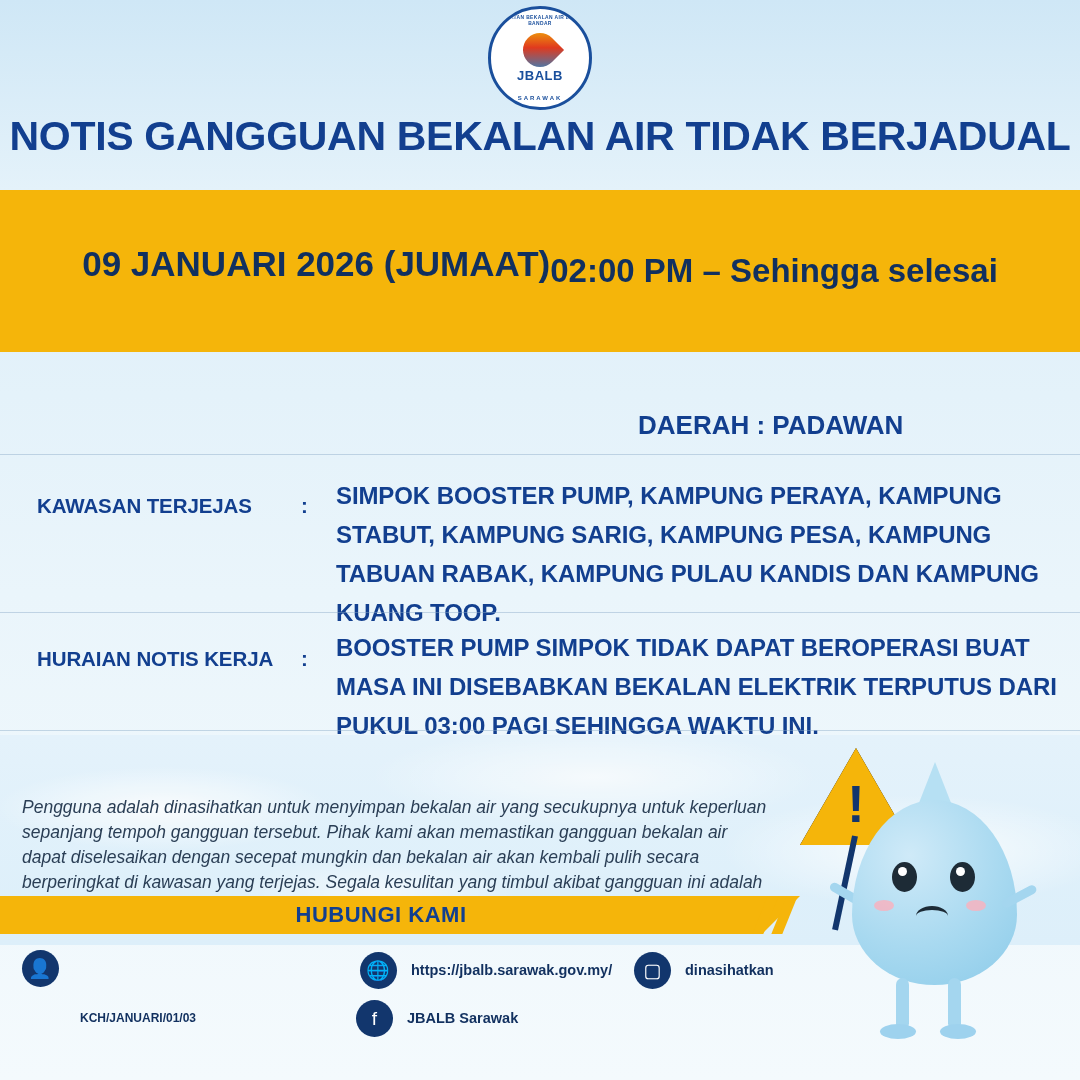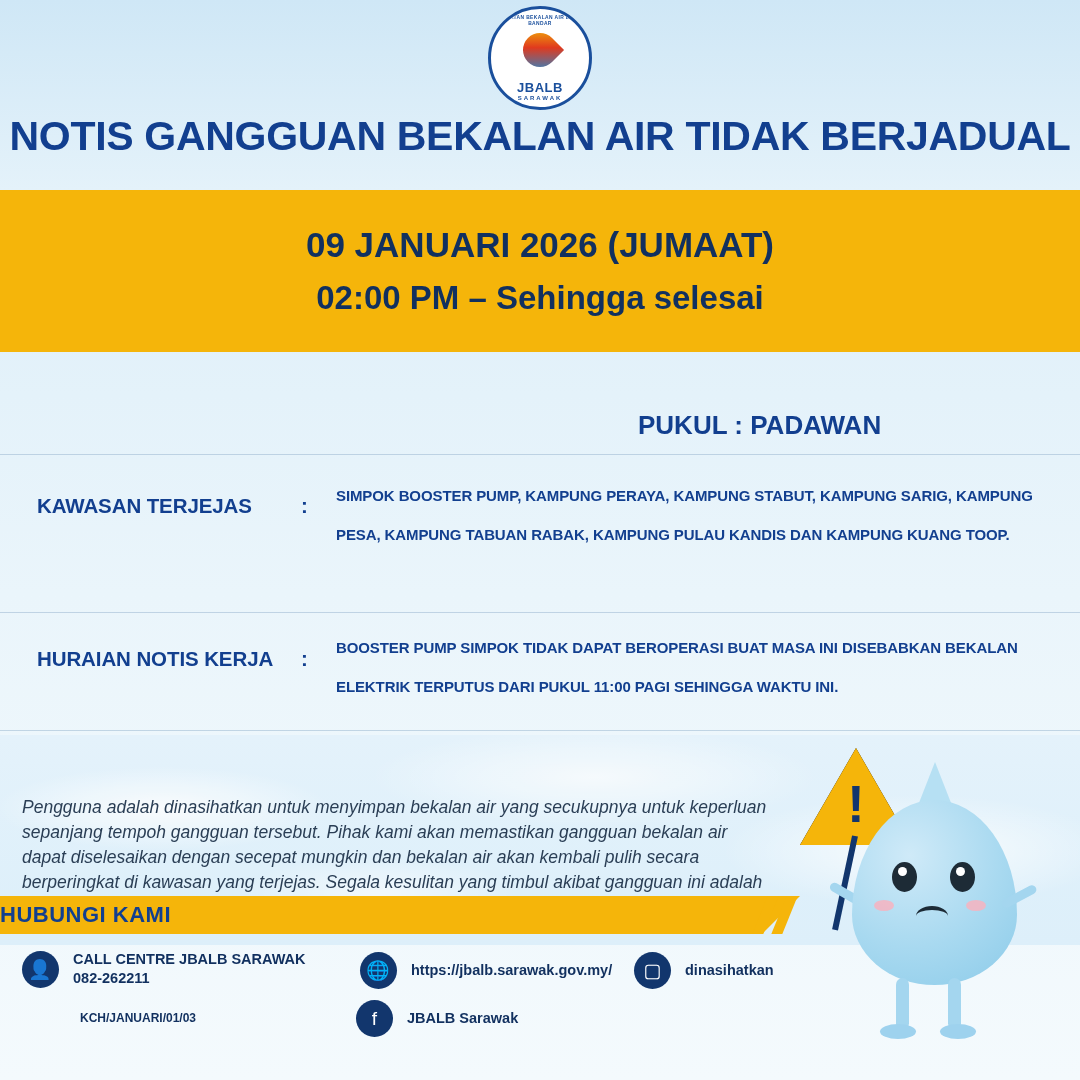--- a/index.html
+++ b/index.html
@@ -70,21 +70,21 @@
     top: 24px;
     left: 50%;
     transform: translateX(-50%) rotate(45deg);
     width: 34px;
     height: 34px;
     background: linear-gradient(135deg, #f2b705 0%, #e03a1e 45%, #1f8ad1 100%);
     border-radius: 50% 0 50% 50%;
   }
   .logo-name {
     position: absolute;
-    bottom: 12px;
+    bottom: 24px;
     left: 0; right: 0;
     text-align: center;
     font-size: 13px;
     font-weight: bold;
     color: #1a4f9c;
     letter-spacing: 0.5px;
   }
 
   
   .title {
@@ -99,21 +99,21 @@
   }
 
   
   .date-band {
     position: absolute;
     top: 190px;
     left: 0; right: 0;
     height: 162px;
     background: #f5b50a;
     display: flex;
-    flex-direction: column;
+    flex-direction: row;
     align-items: center;
     justify-content: center;
   }
   .date-line1 {
     font-size: 35px;
     font-weight: bold;
     color: #11305f;
     margin-bottom: 14px;
   }
   .date-line2 {
@@ -163,21 +163,21 @@
     position: absolute;
     left: 301px;
     font-size: 20.5px;
     font-weight: bold;
     color: #123f8f;
   }
   .info-value {
     position: absolute;
     left: 336px;
     width: 724px;
-    font-size: 15px;
+    font-size: 24px;
     font-weight: bold;
     color: #123f8f;
     line-height: 39px;
     letter-spacing: -0.1px;
   }
   .row-divider {
     position: absolute;
     left: 0; right: 0;
     height: 1px;
     background: rgba(140,170,200,0.45);
@@ -213,21 +213,21 @@
   
   .contact-band {
     position: absolute;
     left: 0;
     top: 896px;
     width: 762px;
     height: 38px;
     background: #f5b50a;
     display: flex;
     align-items: center;
-    justify-content: flex-start;
+    justify-content: center;
   }
   .contact-band::after {
     content: "";
     position: absolute;
     right: -38px;
     top: 0;
     border-top: 38px solid #f5b50a;
     border-right: 38px solid transparent;
   }
   .contact-title {
@@ -441,57 +441,53 @@
   </div>
 
   <div class="title">NOTIS GANGGUAN BEKALAN AIR TIDAK BERJADUAL</div>
 
   <div class="date-band">
     <div class="date-line1">09 JANUARI 2026 (JUMAAT)</div>
     <div class="date-line2">02:00 PM – Sehingga selesai</div>
   </div>
 
   <div class="region-row">
-    <div class="region-right">PUKUL : PADAWAN</div>
+    <div class="region-right">DAERAH : PADAWAN</div>
   </div>
 
   <div class="row-divider" style="top:454px;"></div>
 
   <div class="info-row" style="top:472px; height:132px;">
     <div class="info-label" style="top:22px;">KAWASAN TERJEJAS</div>
     <div class="info-colon" style="top:22px;">:</div>
     <div class="info-value" style="top:4px;">SIMPOK BOOSTER PUMP, KAMPUNG PERAYA, KAMPUNG STABUT, KAMPUNG SARIG, KAMPUNG PESA, KAMPUNG TABUAN RABAK, KAMPUNG PULAU KANDIS DAN KAMPUNG KUANG TOOP.</div>
   </div>
 
   <div class="row-divider" style="top:612px;"></div>
 
   <div class="info-row" style="top:626px; height:100px;">
     <div class="info-label" style="top:21px;">HURAIAN NOTIS KERJA</div>
     <div class="info-colon" style="top:21px;">:</div>
-    <div class="info-value" style="top:2px;">BOOSTER PUMP SIMPOK TIDAK DAPAT BEROPERASI BUAT MASA INI DISEBABKAN BEKALAN ELEKTRIK TERPUTUS DARI PUKUL 11:00 PAGI SEHINGGA WAKTU INI.</div>
+    <div class="info-value" style="top:2px;">BOOSTER PUMP SIMPOK TIDAK DAPAT BEROPERASI BUAT MASA INI DISEBABKAN BEKALAN ELEKTRIK TERPUTUS DARI PUKUL 03:00 PAGI SEHINGGA WAKTU INI.</div>
   </div>
 
   <div class="row-divider" style="top:730px;"></div>
 
   <div class="water-texture"></div>
 
   <div class="advisory">Pengguna adalah dinasihatkan untuk menyimpan bekalan air yang secukupnya untuk keperluan sepanjang tempoh gangguan tersebut. Pihak kami akan memastikan gangguan bekalan air dapat diselesaikan dengan secepat mungkin dan bekalan air akan kembali pulih secara berperingkat di kawasan yang terjejas. Segala kesulitan yang timbul akibat gangguan ini adalah sangat dikesali.</div>
 
   <div class="contact-band">
     <div class="contact-title">HUBUNGI KAMI</div>
   </div>
   <div class="band-slash s1"></div>
   <div class="band-slash s2"></div>
 
   <div class="ci" style="left:22px; top:950px;">
     <div class="ci-icon">👤</div>
-    <div class="ci-text">
-      <div>CALL CENTRE JBALB SARAWAK</div>
-      <div>082-262211</div>
-    </div>
   </div>
 
   <div class="ci" style="left:360px; top:952px;">
     <div class="ci-icon">🌐</div>
     <div class="ci-text">https://jbalb.sarawak.gov.my/</div>
   </div>
 
   <div class="ci" style="left:634px; top:952px;">
     <div class="ci-icon">▢</div>
     <div class="ci-text">dinasihatkan</div>

